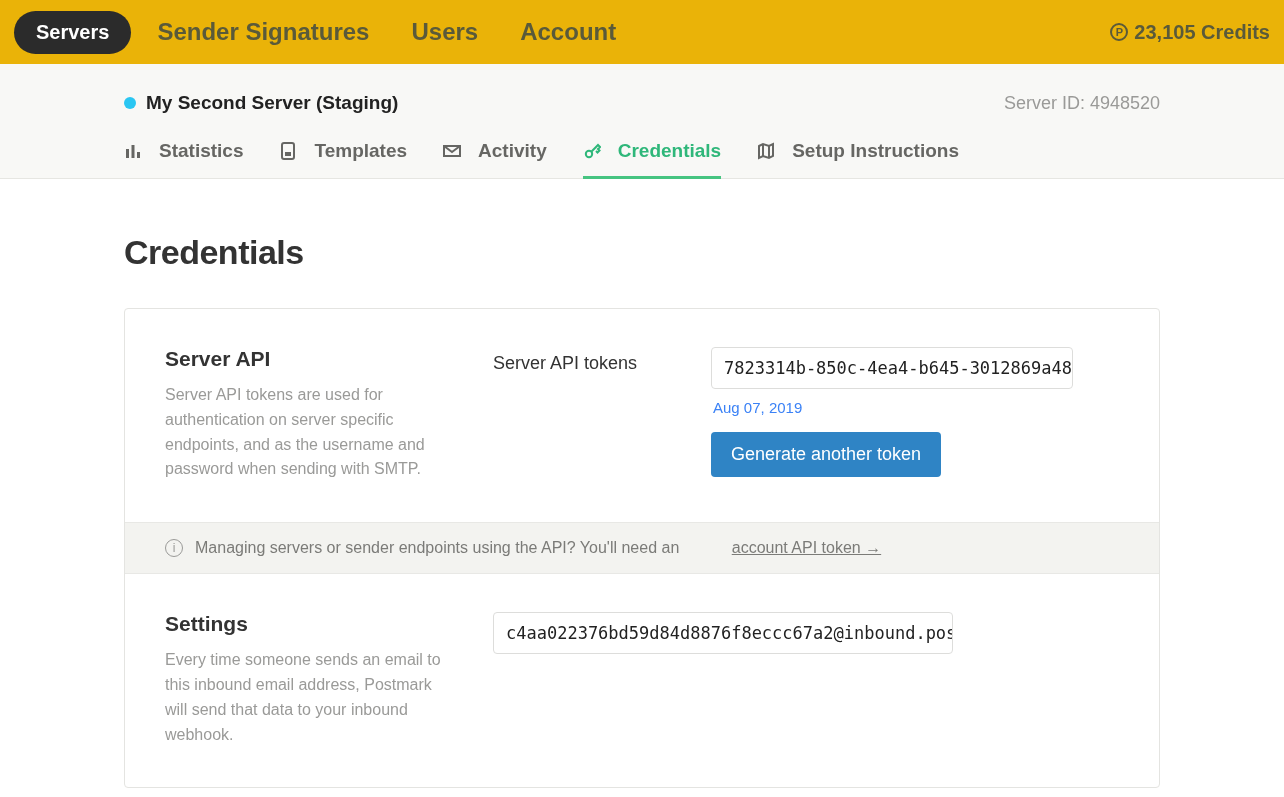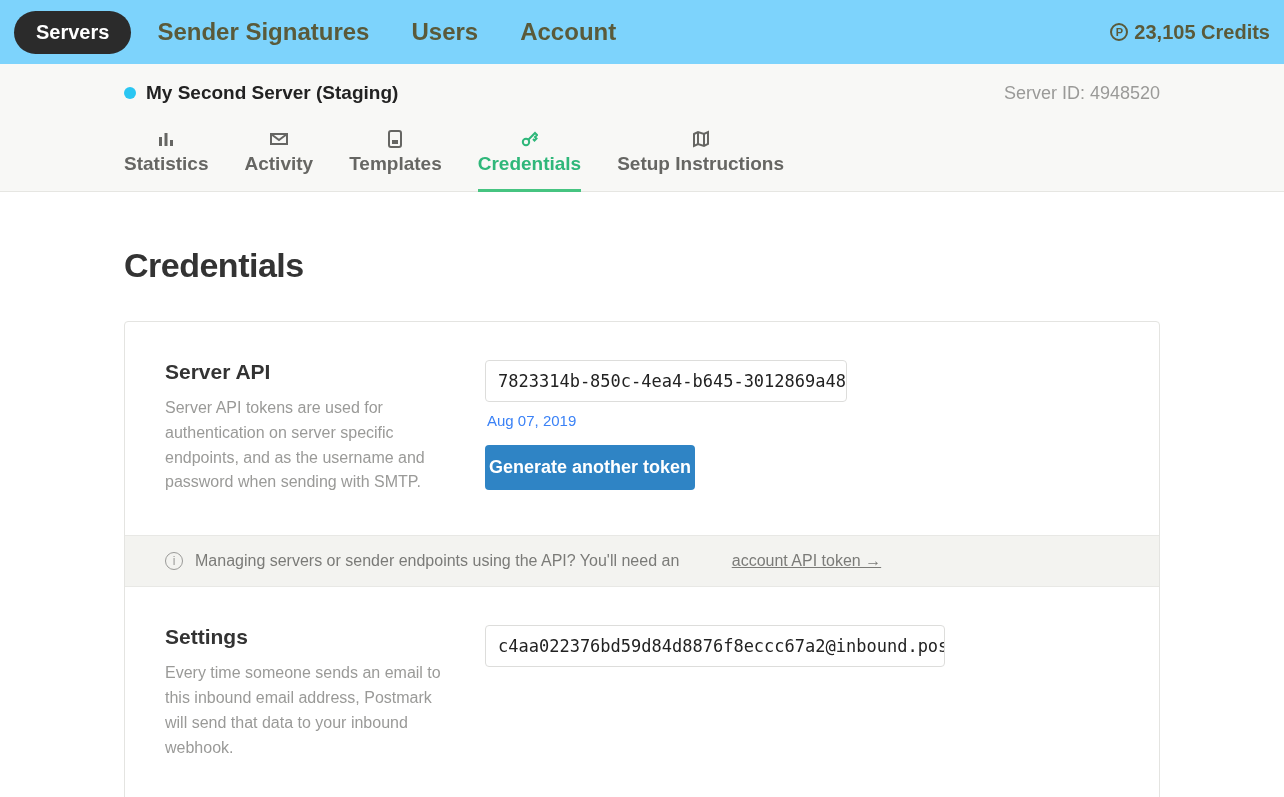--- a/index.html
+++ b/index.html
@@ -4,21 +4,21 @@
 <style>
   * { box-sizing: border-box; margin: 0; padding: 0; }
   body {
     font-family: -apple-system, BlinkMacSystemFont, "Segoe UI", Helvetica, Arial, sans-serif;
     background: #ffffff;
     color: #333;
     width: 1284px;
   }
   
   .topbar {
-    background: #7dd3fc;
+    background: #eab308;
     height: 64px;
     display: flex;
     align-items: center;
     padding: 0 14px;
   }
   .topbar .pill {
     background: #2b2b2b;
     color: #fff;
     font-weight: 700;
     font-size: 20px;
@@ -44,73 +44,73 @@
   }
   .credits .coin {
     width: 18px; height: 18px; border: 2px solid #5a5a3a; border-radius: 50%;
     display: inline-flex; align-items: center; justify-content: center;
     font-size: 11px; font-weight: 700; line-height: 1;
   }
   
   .subheader {
     background: #f8f8f6;
     border-bottom: 1px solid #e6e6e2;
-    padding-top: 18px;
+    padding-top: 28px;
   }
   .container { width: 1036px; margin: 0 auto; }
   .server-row { display: flex; align-items: center; justify-content: space-between; padding: 0 0 20px 0; }
   .server-name { display: flex; align-items: center; gap: 10px; font-weight: 700; font-size: 19px; color: #222; }
   .server-name .dot { width: 12px; height: 12px; background: #2ac6f2; border-radius: 50%; display: inline-block; }
   .server-id { color: #9a9a98; font-size: 18px; }
   
   .tabs { display: flex; gap: 36px; }
   .tab {
-    display: flex; align-items: center; gap: 5px;
+    display: flex; align-items: center; gap: 17px;
     color: #666663; font-weight: 700; font-size: 19px;
-    padding: 6px 0 16px 0; cursor: pointer; position: relative; flex-direction: column;
+    padding: 6px 0 16px 0; cursor: pointer; position: relative;
   }
   .tab.active { color: #2fb77a; }
   .tab.active::after {
     content: ""; position: absolute; left: 0; right: 0; bottom: -1px;
     height: 3px; background: #46c481;
   }
   .tab .ic { width: 18px; height: 18px; display: inline-flex; align-items: center; justify-content: center; color: inherit; }
   .ic svg { width: 18px; height: 18px; }
   
   .page { padding: 36px 0 40px 0; }
   h1.page-title { font-size: 34px; font-weight: 800; color: #333; margin: 18px 0 36px 0; letter-spacing: -0.5px; }
   .card {
     border: 1px solid #e4e4e1;
     border-radius: 4px;
     overflow: hidden;
   }
   .section {
     display: flex;
     padding: 38px 40px 40px 40px;
-    gap: 30px;
+    gap: 38px;
   }
   .section-left { width: 290px; flex: 0 0 290px; }
   .section-left h2 { font-size: 21px; font-weight: 800; color: #333; margin-bottom: 12px; }
   .section-left p { color: #9a9a98; font-size: 16px; line-height: 1.55; }
   .section-left p .ul { color: #9a9a98; cursor: pointer; }
   .section-mid { width: 180px; flex: 0 0 180px; font-size: 18px; color: #333; padding-top: 6px; }
   .section-right { flex: 1; }
   .token-box, .email-box {
     border: 1px solid #dddddb; border-radius: 4px;
     padding: 10px 12px;
     font-family: ui-monospace, Menlo, Consolas, monospace;
     font-size: 17px; color: #222; background: #fff;
     width: 362px; overflow: hidden; white-space: nowrap;
   }
   .email-box { width: 460px; text-overflow: clip; }
   .token-date { font-size: 15px; color: #3b82f6; margin: 10px 0 16px 2px; }
   .btn-primary {
     background: #2f84c5; color: #fff; border: none;
-    font-weight: 700; font-size: 18px;
-    padding: 12px 4px; border-radius: 4px; cursor: pointer;
+    font-weight: 400; font-size: 18px;
+    padding: 12px 20px; border-radius: 4px; cursor: pointer;
   }
   .notice {
     background: #f3f3f0; color: #7b7b78;
     display: flex; align-items: center; gap: 12px;
     padding: 16px 40px; font-size: 16px;
     border-top: 1px solid #e8e8e5; border-bottom: 1px solid #e8e8e5;
   }
   .notice .info-ic {
     width: 18px; height: 18px; border: 1.5px solid #9a9a98; border-radius: 50%;
     display: inline-flex; align-items: center; justify-content: center; font-size: 12px; color: #9a9a98;
@@ -148,34 +148,34 @@
               <rect x="2" y="7" width="3" height="9"></rect>
               <rect x="7.5" y="3" width="3" height="13"></rect>
               <rect x="13" y="10" width="3" height="6"></rect>
             </svg>
         </span>
         <span>Statistics</span>
       </div>
       <div class="tab">
         <span class="ic">
           <svg viewBox="0 0 18 18" fill="currentColor">
+              <rect x="3" y="1" width="12" height="16" rx="2" fill="none" stroke="currentColor" stroke-width="2"></rect>
+              <rect x="6" y="10" width="6" height="4" fill="currentColor"></rect>
+            </svg>
+        </span>
+        <span>Templates</span>
+      </div>
+      <div class="tab">
+        <span class="ic">
+          <svg viewBox="0 0 18 18" fill="currentColor">
               <path d="M1 4h16v10H1z" fill="none" stroke="currentColor" stroke-width="2"></path>
               <path d="M1 4l8 6 8-6" fill="none" stroke="currentColor" stroke-width="2"></path>
             </svg>
         </span>
         <span>Activity</span>
-      </div>
-      <div class="tab">
-        <span class="ic">
-          <svg viewBox="0 0 18 18" fill="currentColor">
-              <rect x="3" y="1" width="12" height="16" rx="2" fill="none" stroke="currentColor" stroke-width="2"></rect>
-              <rect x="6" y="10" width="6" height="4" fill="currentColor"></rect>
-            </svg>
-        </span>
-        <span>Templates</span>
       </div>
       <div class="tab active">
         <span class="ic">
           <svg viewBox="0 0 18 18" fill="currentColor">
               <circle cx="6" cy="12" r="3.2" fill="none" stroke="currentColor" stroke-width="2"></circle>
               <path d="M8.3 9.7L15 3l2 2-2 2 1.5 1.5-2 2L13 9" fill="none" stroke="currentColor" stroke-width="2"></path>
             </svg>
         </span>
         <span>Credentials</span>
       </div>
@@ -198,20 +198,21 @@
 
     <div class="card">
 
       <div class="section">
         <div class="section-left">
           <h2>Server API</h2>
           <p>
             <span>Server API tokens are used for </span><span class="ul">authentication</span><span> on server specific endpoints, and as the username and password when </span><span class="ul">sending with SMTP</span><span>.</span>
           </p>
         </div>
+        <div class="section-mid">Server API tokens</div>
         <div class="section-right">
           <div class="token-box">7823314b-850c-4ea4-b645-3012869a48c2</div>
           <div class="token-date">Aug 07, 2019</div>
           <button class="btn-primary">Generate another token</button>
         </div>
       </div>
 
       <div class="notice">
         <span class="info-ic">i</span>
         <span>

